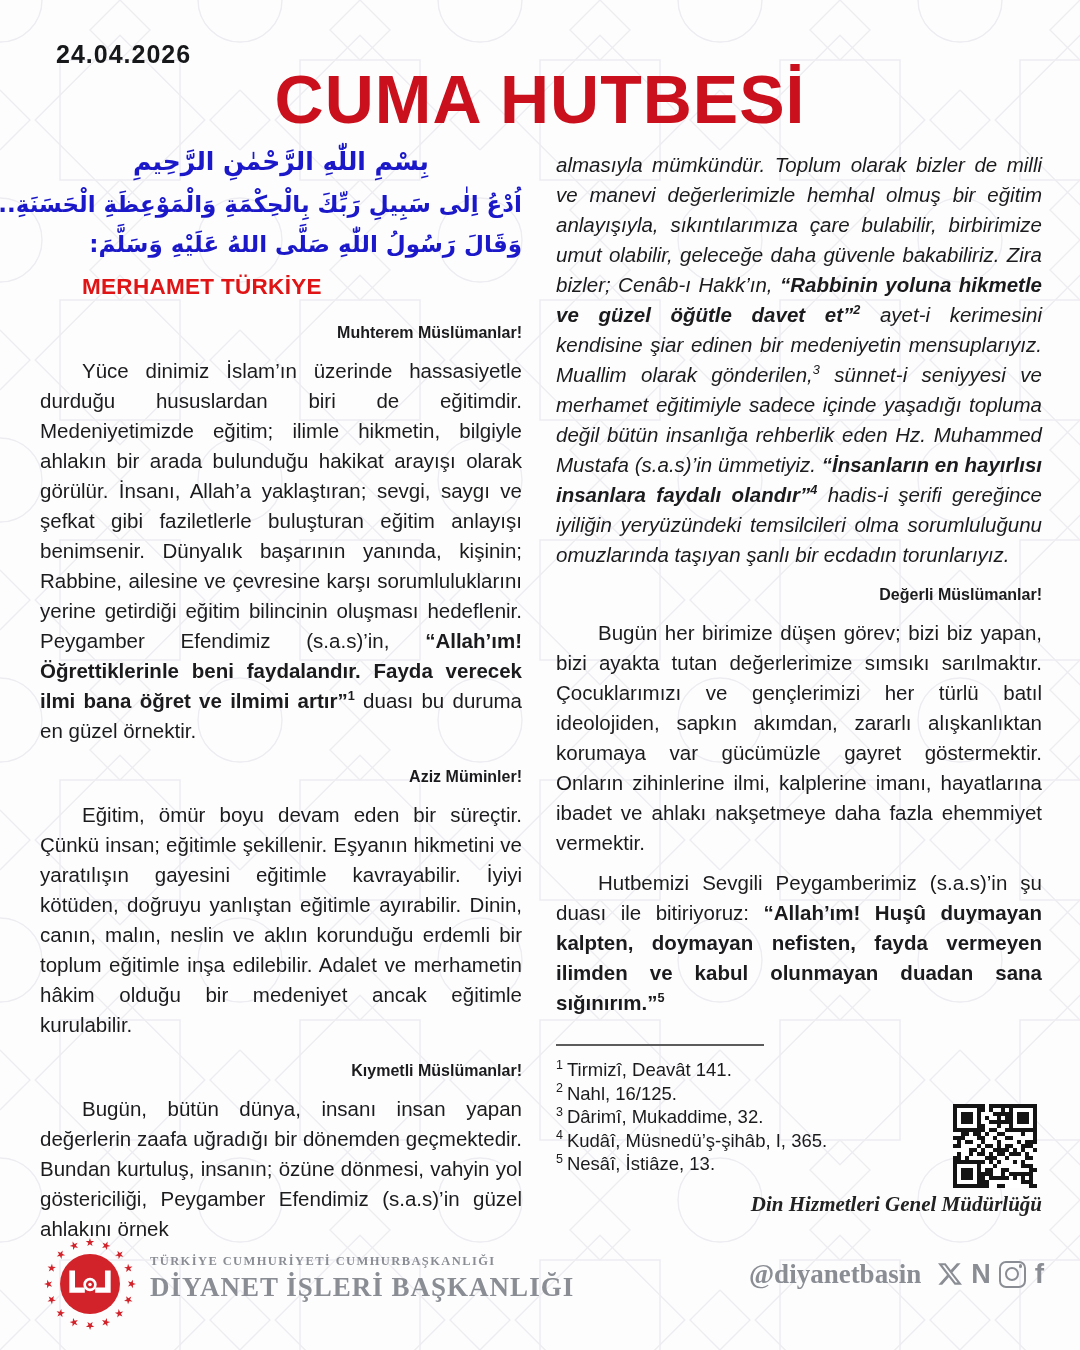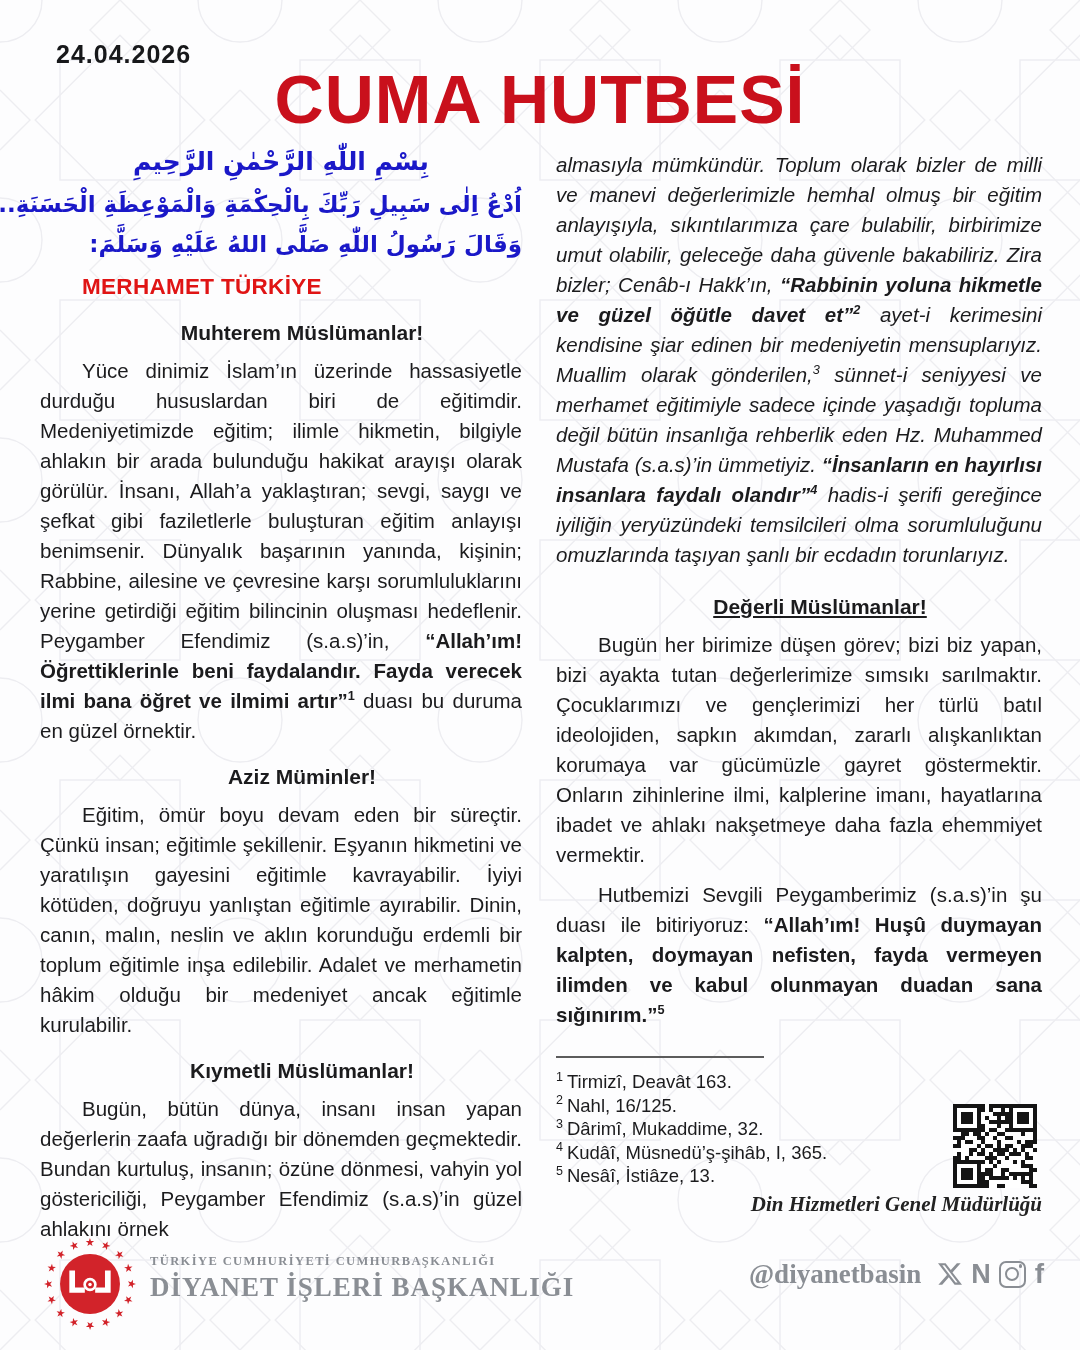--- a/index.html
+++ b/index.html
@@ -14,27 +14,27 @@
 
   .col{position:absolute;font-size:20.5px;line-height:30px;text-align:justify;}
   .left-col{left:40px;top:146px;width:482px;}
   .right-col{left:556px;top:150px;width:486px;}
 
   .arabic-block{direction:rtl;color:#1A18C8;font-family:"DejaVu Sans",sans-serif;font-weight:700;margin-bottom:8px;}
   .bismillah{text-align:center;font-size:25px;line-height:32px;margin-bottom:6px;}
   .arabic-line{font-size:23px;line-height:40px;text-align:right;white-space:nowrap;}
 
   .heading-red{color:#E01414;font-size:22.5px;font-weight:800;margin:8px 0 6px 42px;text-align:left;letter-spacing:.3px;}
-  .subheading{font-size:21px;font-weight:700;margin:16px 0 8px 42px;text-align:center;}
+  .subheading{font-size:16px;font-weight:700;margin:16px 0 8px 42px;text-align:right;}
   .para{margin:0 0 8px;text-indent:42px;}
   .para.no-indent{text-indent:0;font-style:italic;}
   .b{font-weight:700;}
   sup{font-size:0.62em;vertical-align:super;line-height:0;}
 
-  .right-col .subheading{margin-top:22px;text-decoration:underline;}
+  .right-col .subheading{margin-top:10px;}
   .right-col .para{margin-bottom:10px;}
 
   .fn-divider{width:208px;border:none;border-top:2px solid #5c5c5c;margin:26px 0 12px;}
   .footnotes{font-size:18.5px;line-height:23.5px;text-align:left;}
   .fn sup{font-size:12.5px;margin-right:4px;}
 
   .signature{position:absolute;right:38px;top:1192px;font-family:"Liberation Serif",serif;
              font-style:italic;font-weight:700;font-size:21px;color:#222;z-index:2;}
 
   .qr{position:absolute;left:953px;top:1104px;width:84px;height:84px;background:#fff;z-index:2;}
@@ -109,21 +109,21 @@
 
   <div class="col right-col layer">
     <div>
         <p class="para no-indent"><span>almasıyla mümkündür. Toplum olarak bizler de milli ve manevi değerlerimizle hemhal olmuş bir eğitim anlayışıyla, sıkıntılarımıza çare bulabilir, birbirimize umut olabilir, geleceğe daha güvenle bakabiliriz. Zira bizler; Cenâb-ı Hakk’ın, </span><span class="b">“Rabbinin yoluna hikmetle ve güzel öğütle davet et”</span><sup class="b">2</sup><span> ayet-i kerimesini kendisine şiar edinen bir medeniyetin mensuplarıyız. Muallim olarak gönderilen,</span><sup>3</sup><span> sünnet-i seniyyesi ve merhamet eğitimiyle sadece içinde yaşadığı topluma değil bütün insanlığa rehberlik eden Hz. Muhammed Mustafa (s.a.s)’in ümmetiyiz. </span><span class="b">“İnsanların en hayırlısı insanlara faydalı olandır”</span><sup class="b">4</sup><span> hadis-i şerifi gereğince iyiliğin yeryüzündeki temsilcileri olma sorumluluğunu omuzlarında taşıyan şanlı bir ecdadın torunlarıyız.</span></p>
         <h3 class="subheading">Değerli Müslümanlar!</h3>
         <p class="para"><span>Bugün her birimize düşen görev; bizi biz yapan, bizi ayakta tutan değerlerimize sımsıkı sarılmaktır. Çocuklarımızı ve gençlerimizi her türlü batıl ideolojiden, sapkın akımdan, zararlı alışkanlıktan korumaya var gücümüzle gayret göstermektir. Onların zihinlerine ilmi, kalplerine imanı, hayatlarına ibadet ve ahlakı nakşetmeye daha fazla ehemmiyet vermektir.</span></p>
         <p class="para"><span>Hutbemizi Sevgili Peygamberimiz (s.a.s)’in şu duası ile bitiriyoruz: </span><span class="b">“Allah’ım! Huşû duymayan kalpten, doymayan nefisten, fayda vermeyen ilimden ve kabul olunmayan duadan sana sığınırım.”</span><sup class="b">5</sup></p>
       </div>
     <hr class="fn-divider">
     <div class="footnotes">
-        <div class="fn"><sup>1</sup><span>Tirmizî, Deavât 163.</span></div>
+        <div class="fn"><sup>1</sup><span>Tirmizî, Deavât 141.</span></div>
         <div class="fn"><sup>2</sup><span>Nahl, 16/125.</span></div>
         <div class="fn"><sup>3</sup><span>Dârimî, Mukaddime, 32.</span></div>
         <div class="fn"><sup>4</sup><span>Kudâî, Müsnedü’ş-şihâb, I, 365.</span></div>
         <div class="fn"><sup>5</sup><span>Nesâî, İstiâze, 13.</span></div>
       </div>
   </div>
 
   <div class="qr layer">
       <div style="position: absolute; left: 0px; top: 0px; width: 4px; height: 4px; background: rgb(20, 20, 20);"></div>
       <div style="position: absolute; left: 4px; top: 0px; width: 4px; height: 4px; background: rgb(20, 20, 20);"></div>

